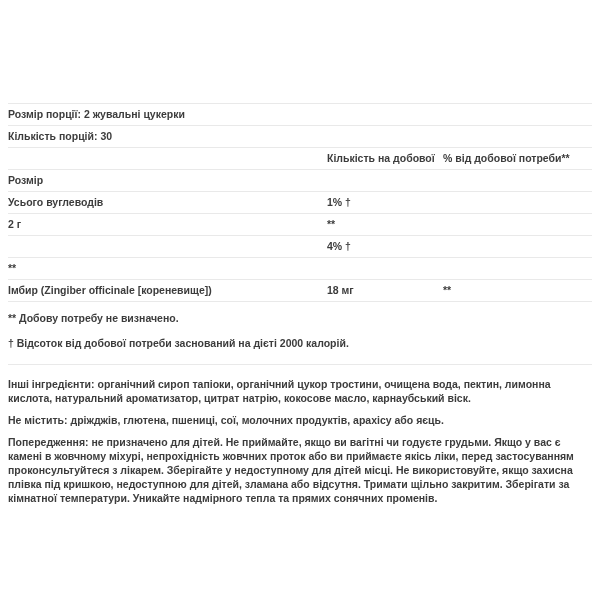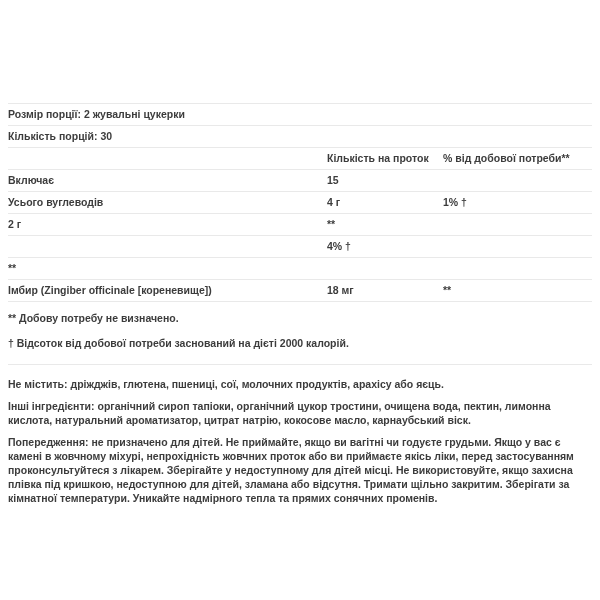--- a/index.html
+++ b/index.html
@@ -53,33 +53,31 @@
       <div class="row full">
         <span>Розмір порції: 2 жувальні цукерки</span>
       </div>
 
       <div class="row full">
         <span>Кількість порцій: 30</span>
       </div>
 
       <div class="row head">
         <div class="c1"></div>
-        <div class="c2">Кількість на проток</div>
+        <div class="c2">Кількість на добової</div>
         <div class="c3">% від добової потреби**</div>
       </div>
 
       <div class="row">
-        <div class="c1">Включає</div>
-        <div class="c2">15</div>
+        <div class="c1">Розмір</div>
         <div class="c3"></div>
       </div>
 
       <div class="row">
         <div class="c1">Усього вуглеводів</div>
-        <div class="c2">4 г</div>
         <div class="c3">1% †</div>
       </div>
 
       <div class="row">
         <div class="c2">2 г</div>
         <div class="c3">**</div>
       </div>
 
       <div class="row">
         <div class="c2"></div>
@@ -99,19 +97,19 @@
     </div>
 
     <div class="footnotes">
       <div class="footnote">** Добову потребу не визначено.</div>
       <div class="footnote">† Відсоток від добової потреби заснований на дієті 2000 калорій.</div>
     </div>
 
     <div class="divider"></div>
 
     <div class="paragraphs">
+      <div class="para">Інші інгредієнти: органічний сироп тапіоки, органічний цукор тростини, очищена вода, пектин, лимонна кислота, натуральний ароматизатор, цитрат натрію, кокосове масло, карнаубський віск.</div>
       <div class="para">Не містить: дріжджів, глютена, пшениці, сої, молочних продуктів, арахісу або яєць.</div>
-      <div class="para">Інші інгредієнти: органічний сироп тапіоки, органічний цукор тростини, очищена вода, пектин, лимонна кислота, натуральний ароматизатор, цитрат натрію, кокосове масло, карнаубський віск.</div>
       <div class="para">Попередження: не призначено для дітей.  Не приймайте, якщо ви вагітні чи годуєте грудьми. Якщо у вас є камені в жовчному міхурі, непрохідність жовчних проток або ви приймаєте якісь ліки, перед застосуванням проконсультуйтеся з лікарем. Зберігайте у недоступному для дітей місці. Не використовуйте, якщо захисна плівка під кришкою, недоступною для дітей, зламана або відсутня. Тримати щільно закритим. Зберігати за кімнатної температури. Уникайте надмірного тепла та прямих сонячних променів.</div>
     </div>
 
   </div>
 </div>
 
 </body></html>

